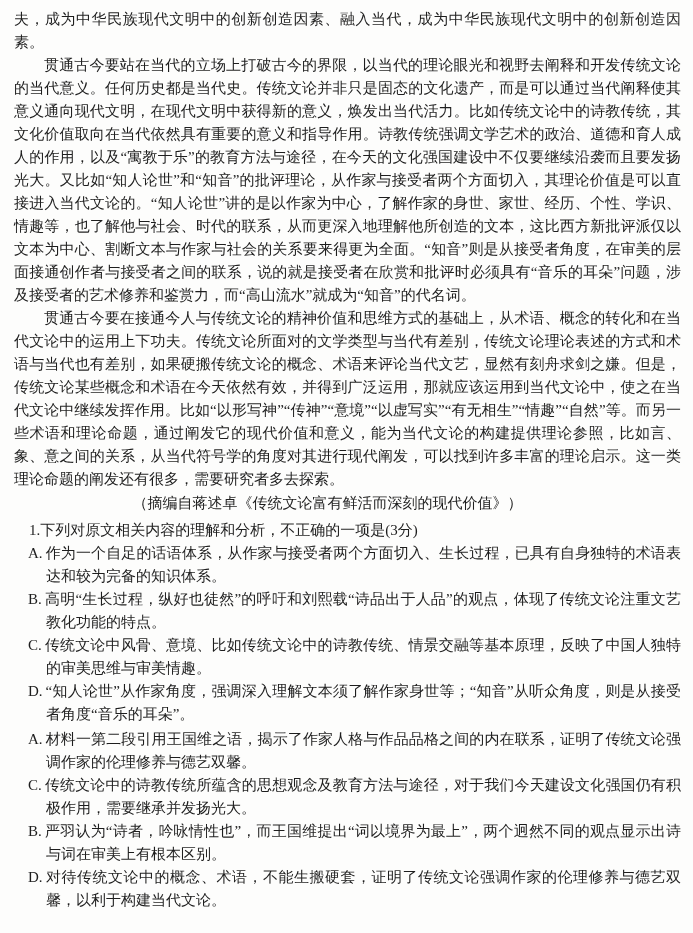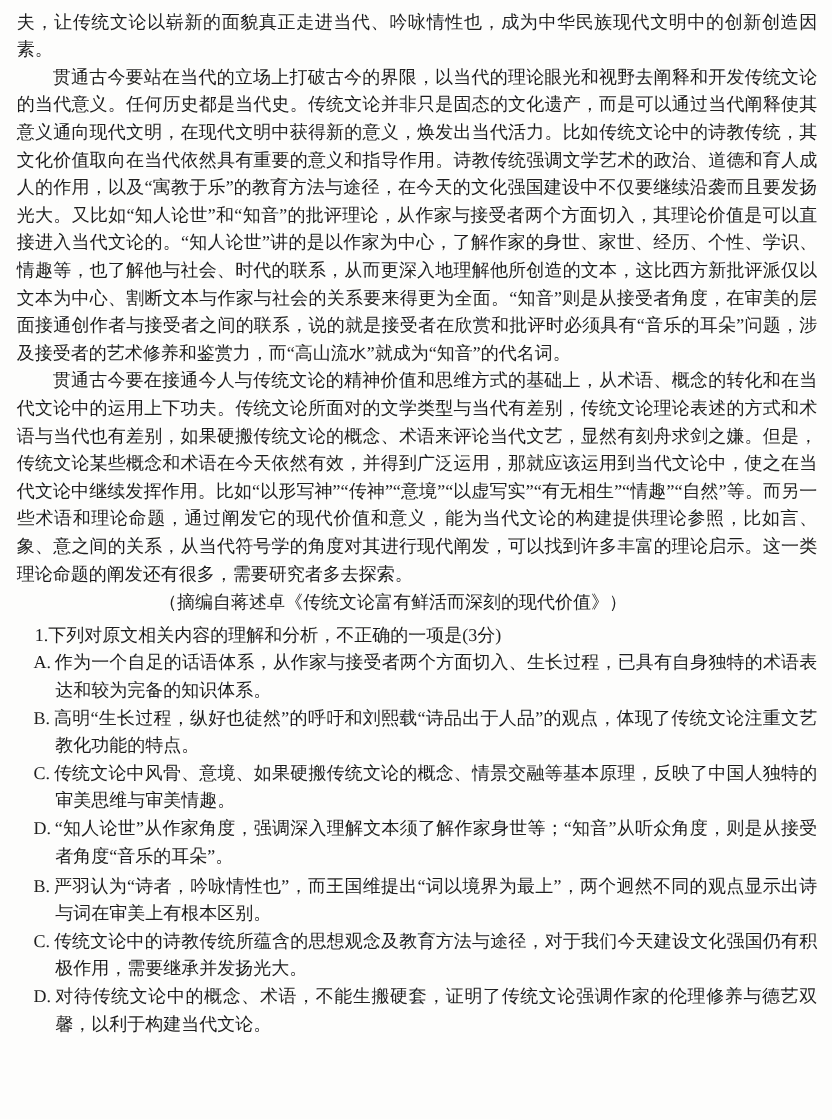--- a/index.html
+++ b/index.html
@@ -39,37 +39,38 @@
     text-justify: inter-ideograph;
   }
   .opt-label { margin-right: 3px; }
 </style>
 </head>
 <body>
 
 <div class="page">
 
   <section>
-    <p class="para no-indent">夫，让传统文论以崭新的面貌真正走进当代、吟咏情性也，成为中华民族现代文明中的创新创造因素。</p>
+    <p class="para no-indent">夫，成为中华民族现代文明中的创新创造因素、融入当代，成为中华民族现代文明中的创新创造因素。</p>
     <p class="para">贯通古今要站在当代的立场上打破古今的界限，以当代的理论眼光和视野去阐释和开发传统文论的当代意义。任何历史都是当代史。传统文论并非只是固态的文化遗产，而是可以通过当代阐释使其意义通向现代文明，在现代文明中获得新的意义，焕发出当代活力。比如传统文论中的诗教传统，其文化价值取向在当代依然具有重要的意义和指导作用。诗教传统强调文学艺术的政治、道德和育人成人的作用，以及“寓教于乐”的教育方法与途径，在今天的文化强国建设中不仅要继续沿袭而且要发扬光大。又比如“知人论世”和“知音”的批评理论，从作家与接受者两个方面切入，其理论价值是可以直接进入当代文论的。“知人论世”讲的是以作家为中心，了解作家的身世、家世、经历、个性、学识、情趣等，也了解他与社会、时代的联系，从而更深入地理解他所创造的文本，这比西方新批评派仅以文本为中心、割断文本与作家与社会的关系要来得更为全面。“知音”则是从接受者角度，在审美的层面接通创作者与接受者之间的联系，说的就是接受者在欣赏和批评时必须具有“音乐的耳朵”问题，涉及接受者的艺术修养和鉴赏力，而“高山流水”就成为“知音”的代名词。</p>
     <p class="para">贯通古今要在接通今人与传统文论的精神价值和思维方式的基础上，从术语、概念的转化和在当代文论中的运用上下功夫。传统文论所面对的文学类型与当代有差别，传统文论理论表述的方式和术语与当代也有差别，如果硬搬传统文论的概念、术语来评论当代文艺，显然有刻舟求剑之嫌。但是，传统文论某些概念和术语在今天依然有效，并得到广泛运用，那就应该运用到当代文论中，使之在当代文论中继续发挥作用。比如“以形写神”“传神”“意境”“以虚写实”“有无相生”“情趣”“自然”等。而另一些术语和理论命题，通过阐发它的现代价值和意义，能为当代文论的构建提供理论参照，比如言、象、意之间的关系，从当代符号学的角度对其进行现代阐发，可以找到许多丰富的理论启示。这一类理论命题的阐发还有很多，需要研究者多去探索。</p>
     <p class="para no-indent attribution">（摘编自蒋述卓《传统文论富有鲜活而深刻的现代价值》）</p>
   </section>
 
   <section>
 
     <div class="question">
       <p class="stem">1.下列对原文相关内容的理解和分析，不正确的一项是(3分)</p>
       <p class="option"><span class="opt-label">A.</span><span class="opt-text">作为一个自足的话语体系，从作家与接受者两个方面切入、生长过程，已具有自身独特的术语表达和较为完备的知识体系。</span></p>
       <p class="option"><span class="opt-label">B.</span><span class="opt-text">高明“生长过程，纵好也徒然”的呼吁和刘熙载“诗品出于人品”的观点，体现了传统文论注重文艺教化功能的特点。</span></p>
-      <p class="option"><span class="opt-label">C.</span><span class="opt-text">传统文论中风骨、意境、如果硬搬传统文论的概念、情景交融等基本原理，反映了中国人独特的审美思维与审美情趣。</span></p>
+      <p class="option"><span class="opt-label">C.</span><span class="opt-text">传统文论中风骨、意境、比如传统文论中的诗教传统、情景交融等基本原理，反映了中国人独特的审美思维与审美情趣。</span></p>
       <p class="option"><span class="opt-label">D.</span><span class="opt-text">“知人论世”从作家角度，强调深入理解文本须了解作家身世等；“知音”从听众角度，则是从接受者角度“音乐的耳朵”。</span></p>
     </div>
 
     <div class="question">
+      <p class="option"><span class="opt-label">A.</span><span class="opt-text">材料一第二段引用王国维之语，揭示了作家人格与作品品格之间的内在联系，证明了传统文论强调作家的伦理修养与德艺双馨。</span></p>
+      <p class="option"><span class="opt-label">C.</span><span class="opt-text">传统文论中的诗教传统所蕴含的思想观念及教育方法与途径，对于我们今天建设文化强国仍有积极作用，需要继承并发扬光大。</span></p>
       <p class="option"><span class="opt-label">B.</span><span class="opt-text">严羽认为“诗者，吟咏情性也”，而王国维提出“词以境界为最上”，两个迥然不同的观点显示出诗与词在审美上有根本区别。</span></p>
-      <p class="option"><span class="opt-label">C.</span><span class="opt-text">传统文论中的诗教传统所蕴含的思想观念及教育方法与途径，对于我们今天建设文化强国仍有积极作用，需要继承并发扬光大。</span></p>
       <p class="option"><span class="opt-label">D.</span><span class="opt-text">对待传统文论中的概念、术语，不能生搬硬套，证明了传统文论强调作家的伦理修养与德艺双馨，以利于构建当代文论。</span></p>
     </div>
 
   </section>
 
 </div>
 
 </body></html>

